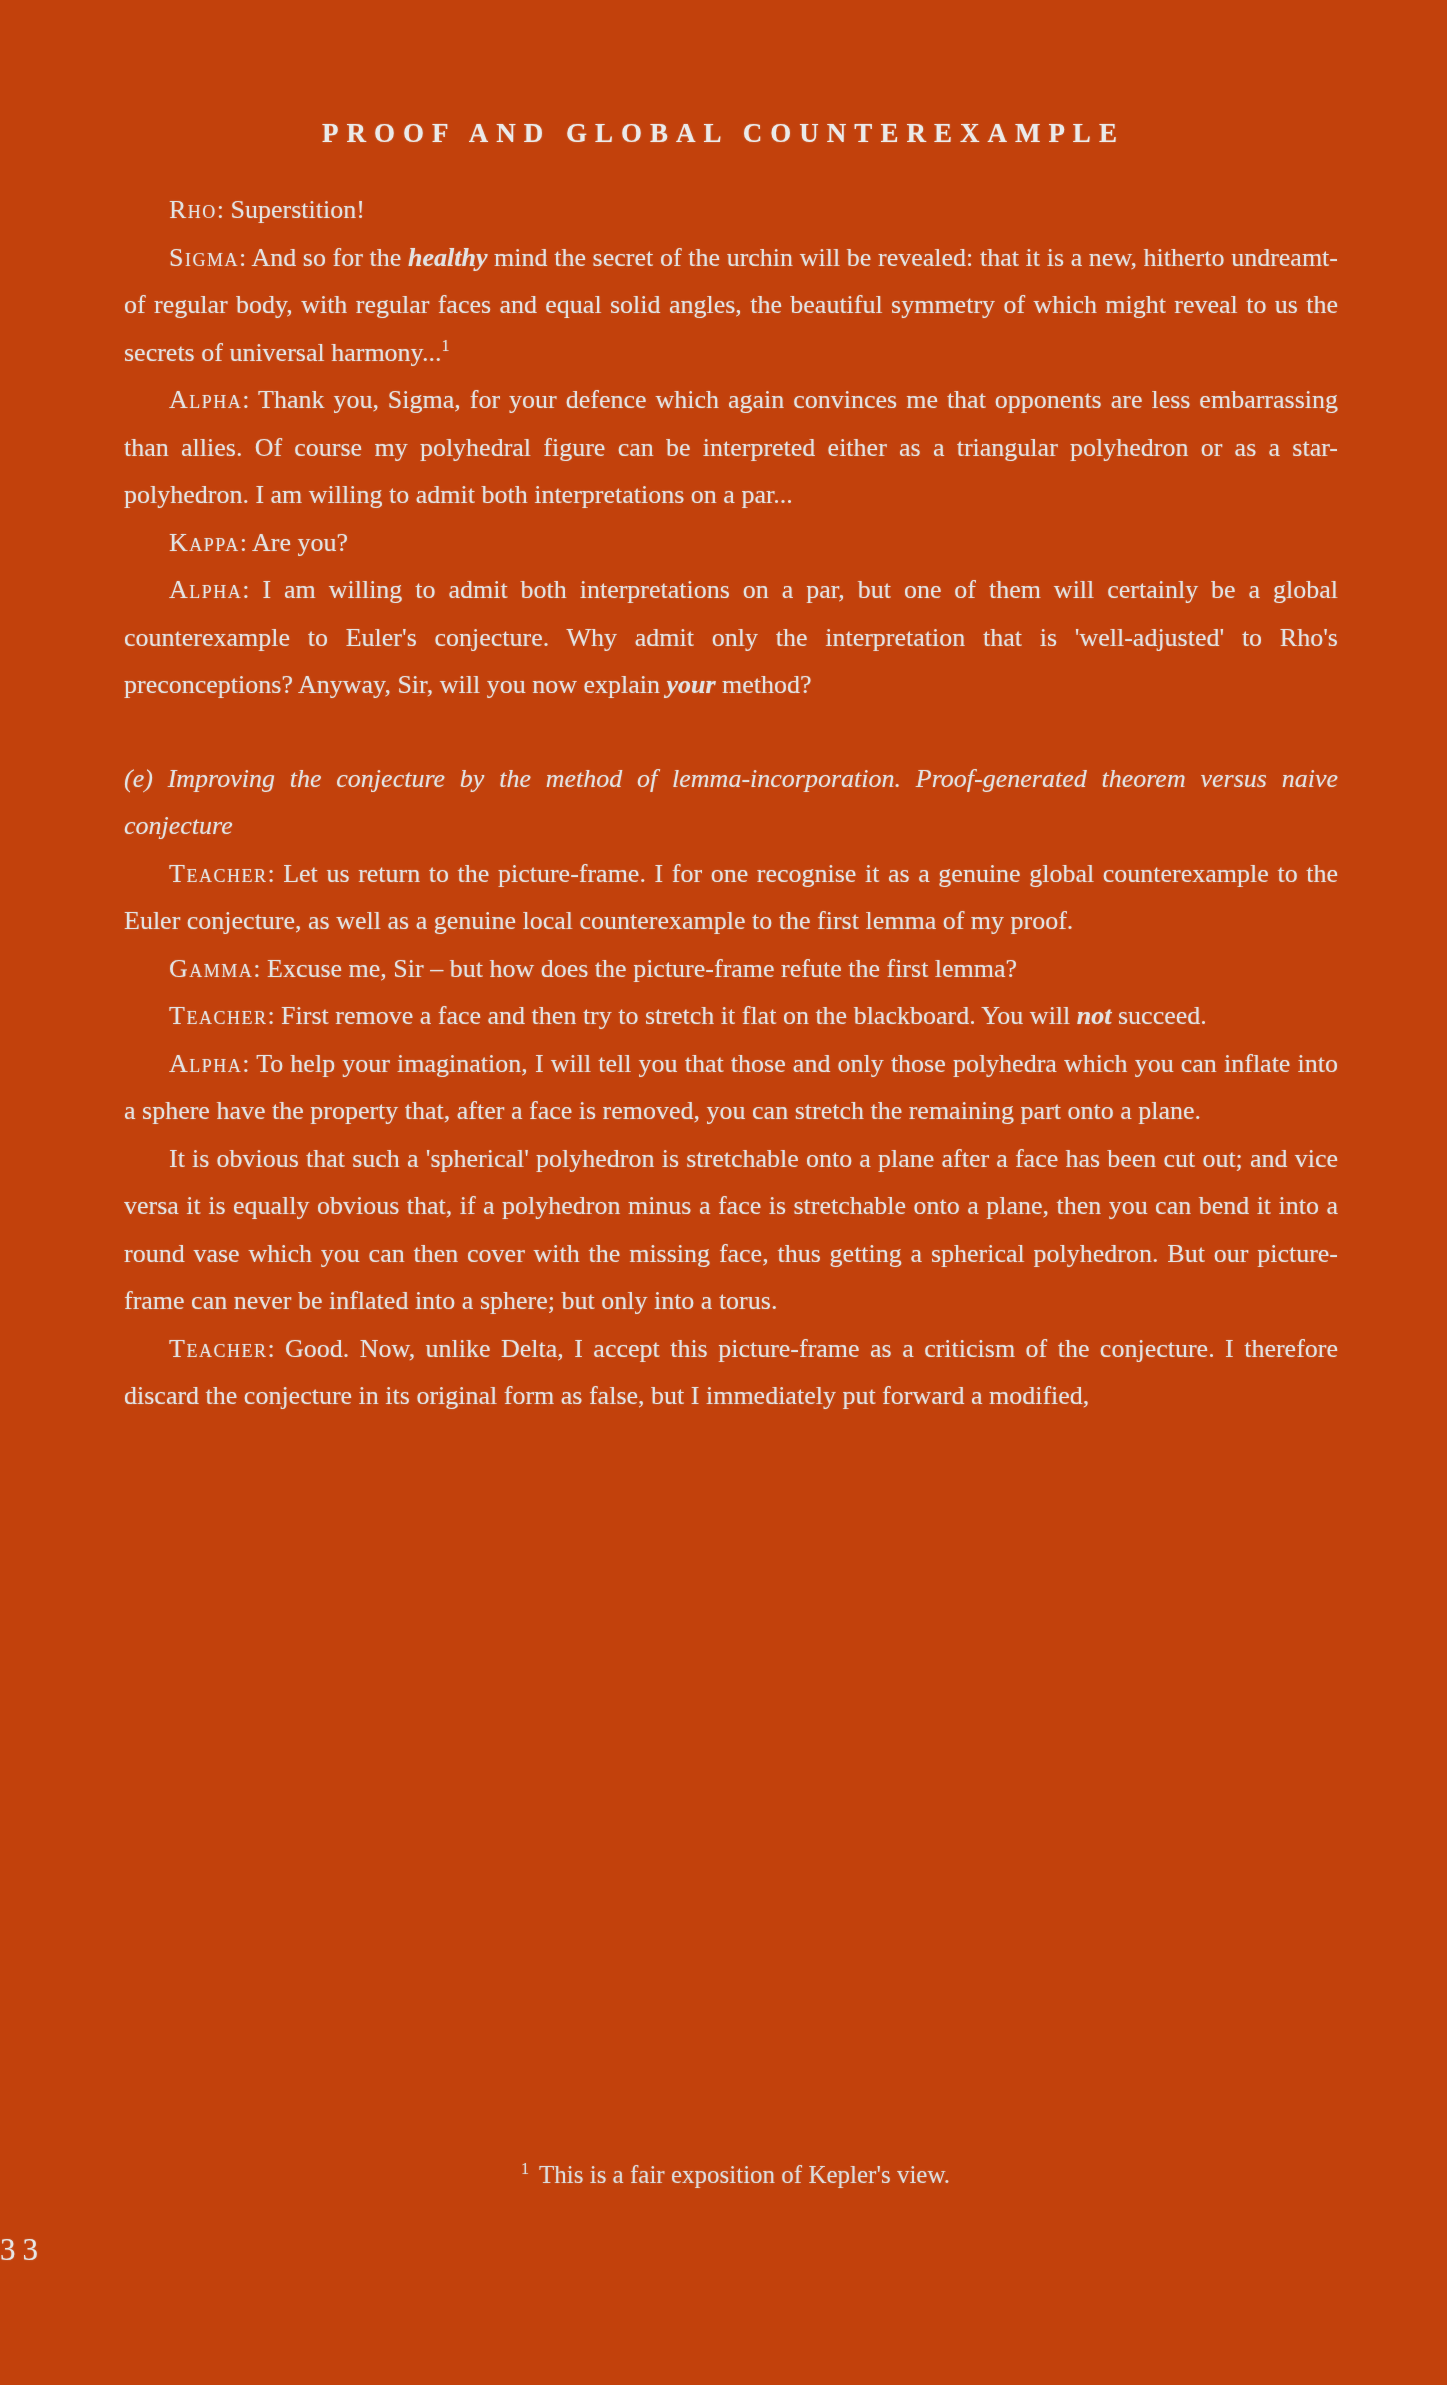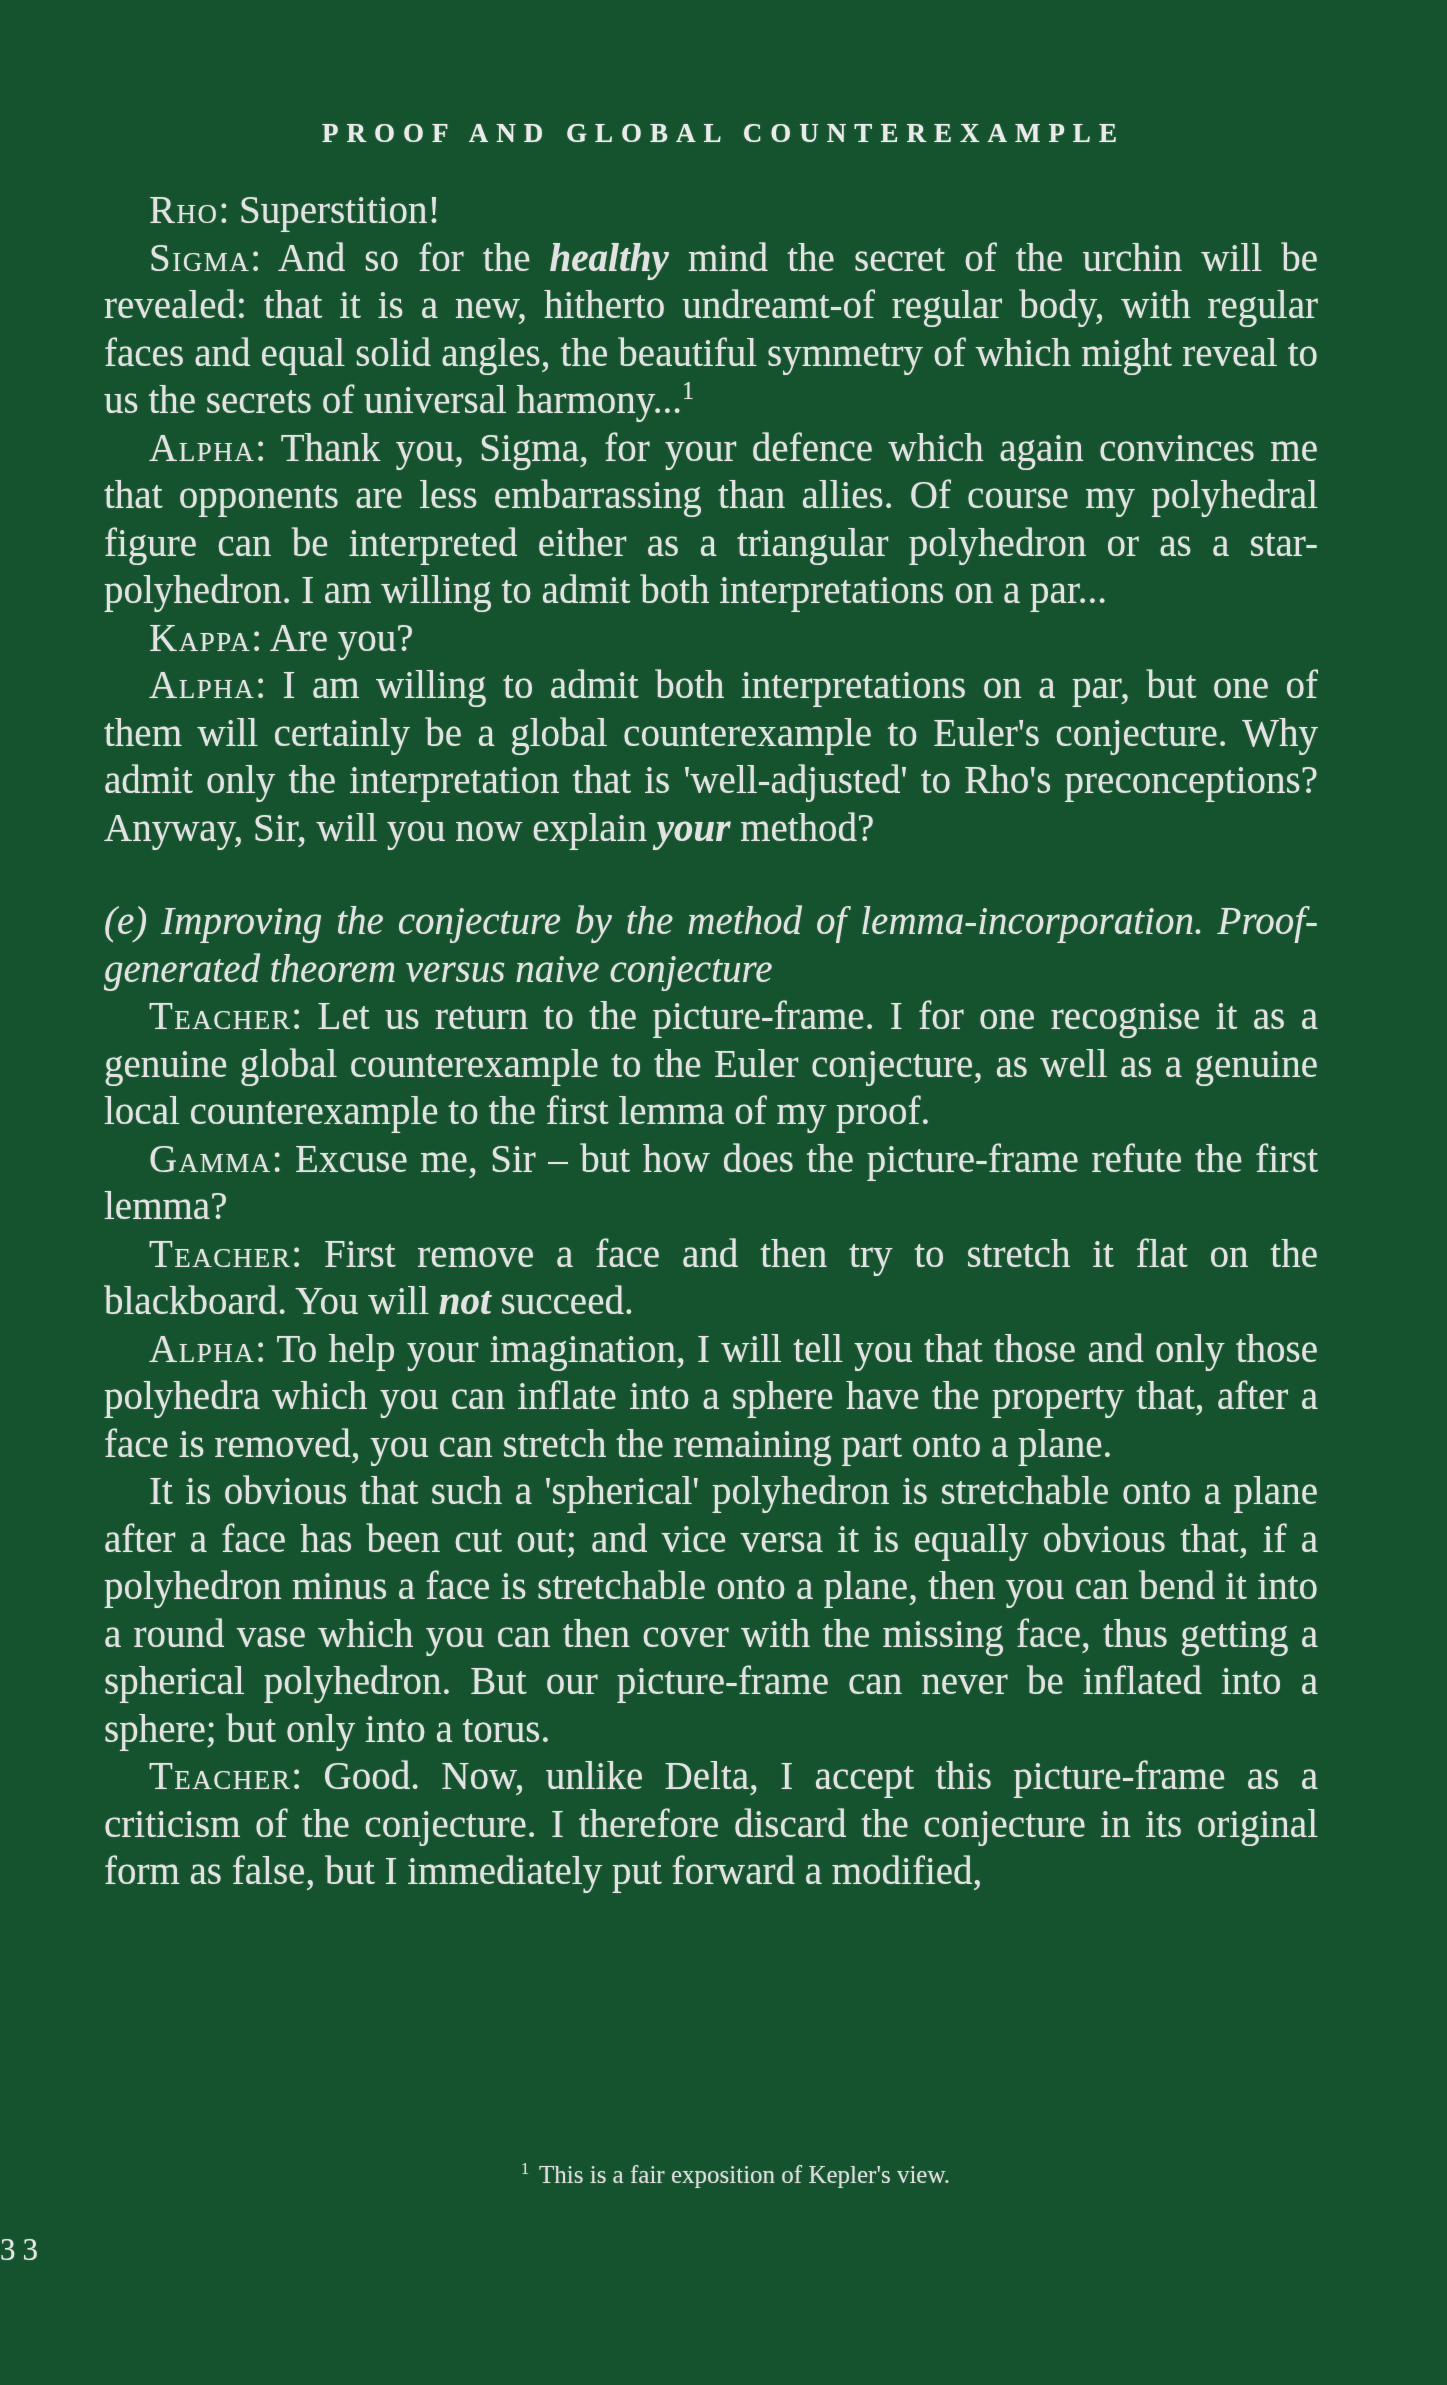--- a/index.html
+++ b/index.html
@@ -4,44 +4,44 @@
 <style>
   html, body {
     margin: 0;
     padding: 0;
     background: #000000;
   }
   .page {
     position: relative;
     width: 1447px;
     height: 2385px;
-    background: #14532d;
+    background: #c2410c;
     overflow: hidden;
     font-family: "Liberation Serif", "DejaVu Serif", serif;
     color: #e2e2e2;
   }
   .running-header {
     position: absolute;
     top: 118px;
     left: 0;
     width: 100%;
     text-align: center;
     font-size: 27px;
     font-weight: 700;
     letter-spacing: 8px;
     color: #eaeaea;
     text-shadow: 0 0 2px rgba(240,240,240,0.45);
     white-space: nowrap;
   }
   .text-block {
     position: absolute;
     top: 186px;
-    left: 104px;
+    left: 124px;
     width: 1214px;
-    font-size: 39px;
+    font-size: 26px;
     line-height: 47.5px;
     text-align: justify;
     text-shadow: 0 0 2px rgba(235,235,235,0.38);
   }
   .para {
     margin: 0;
     text-indent: 45px;
   }
   .para.heading {
     margin-top: 46px;

